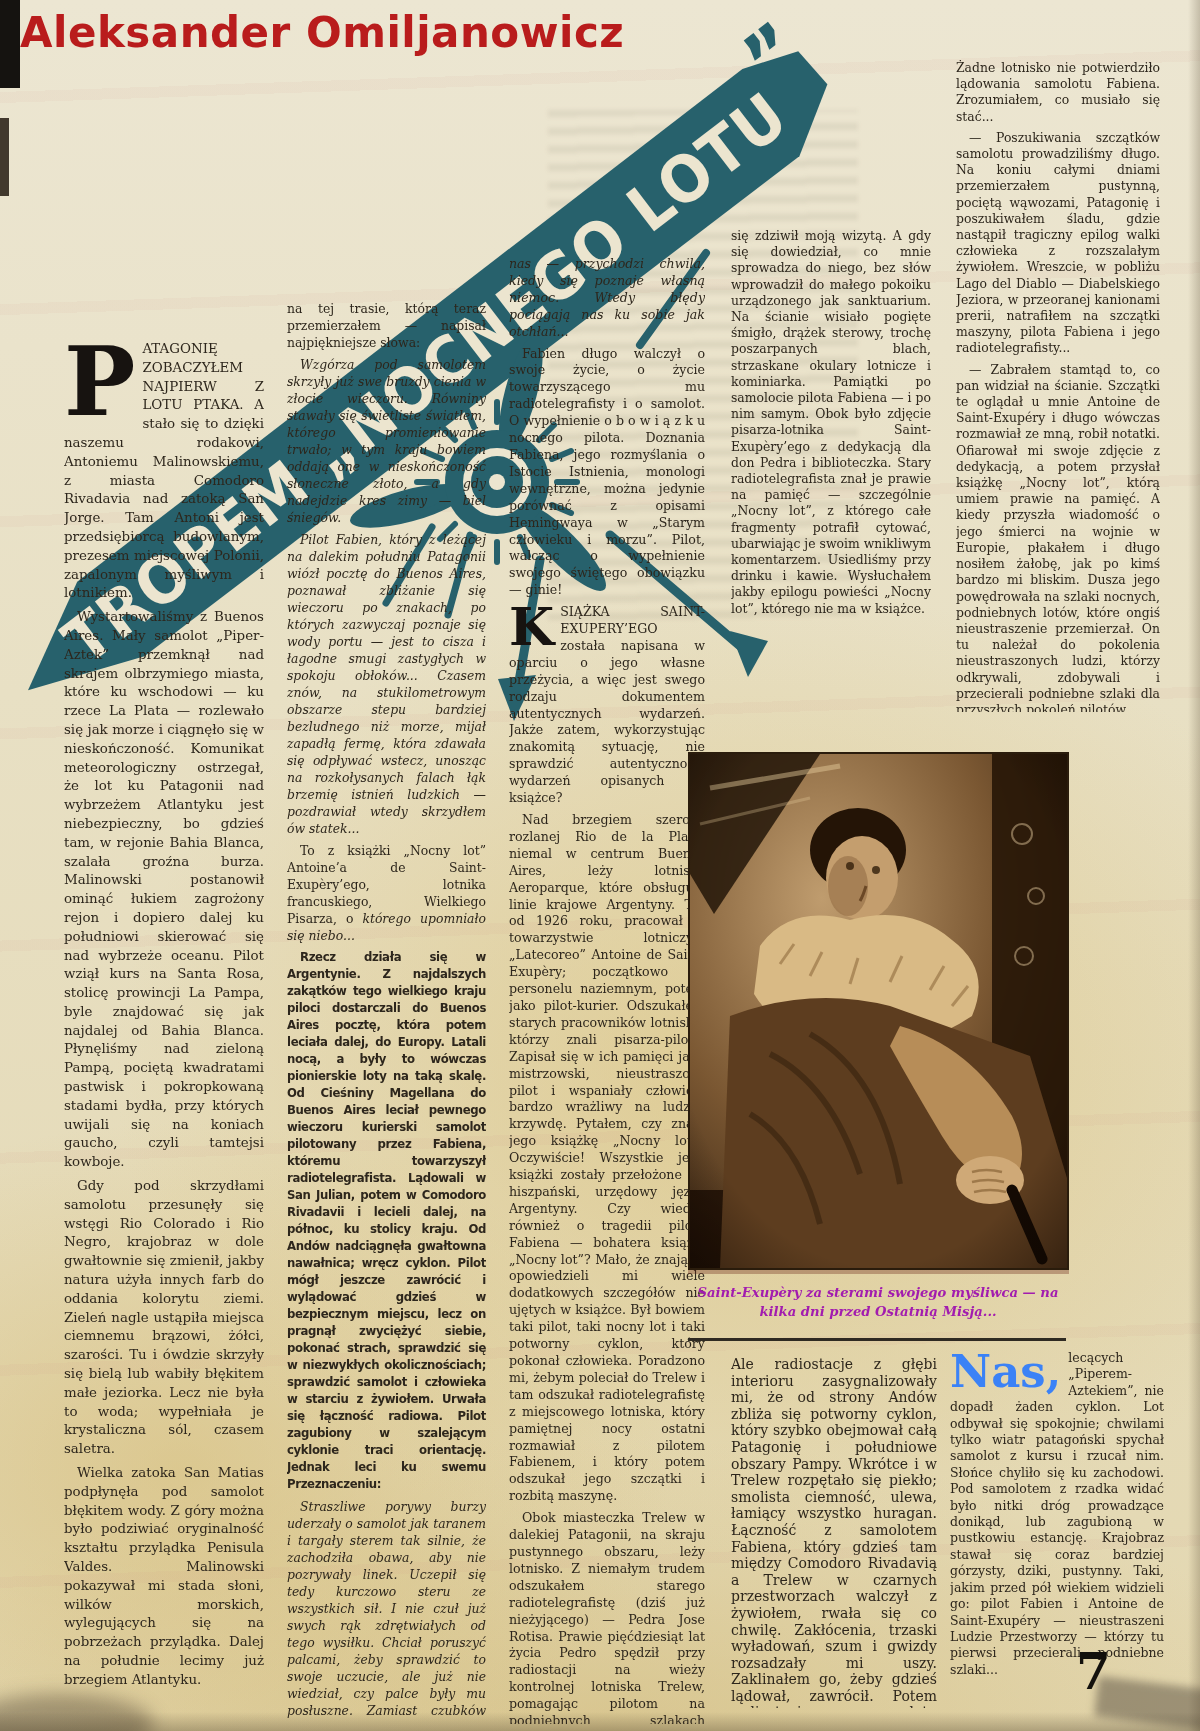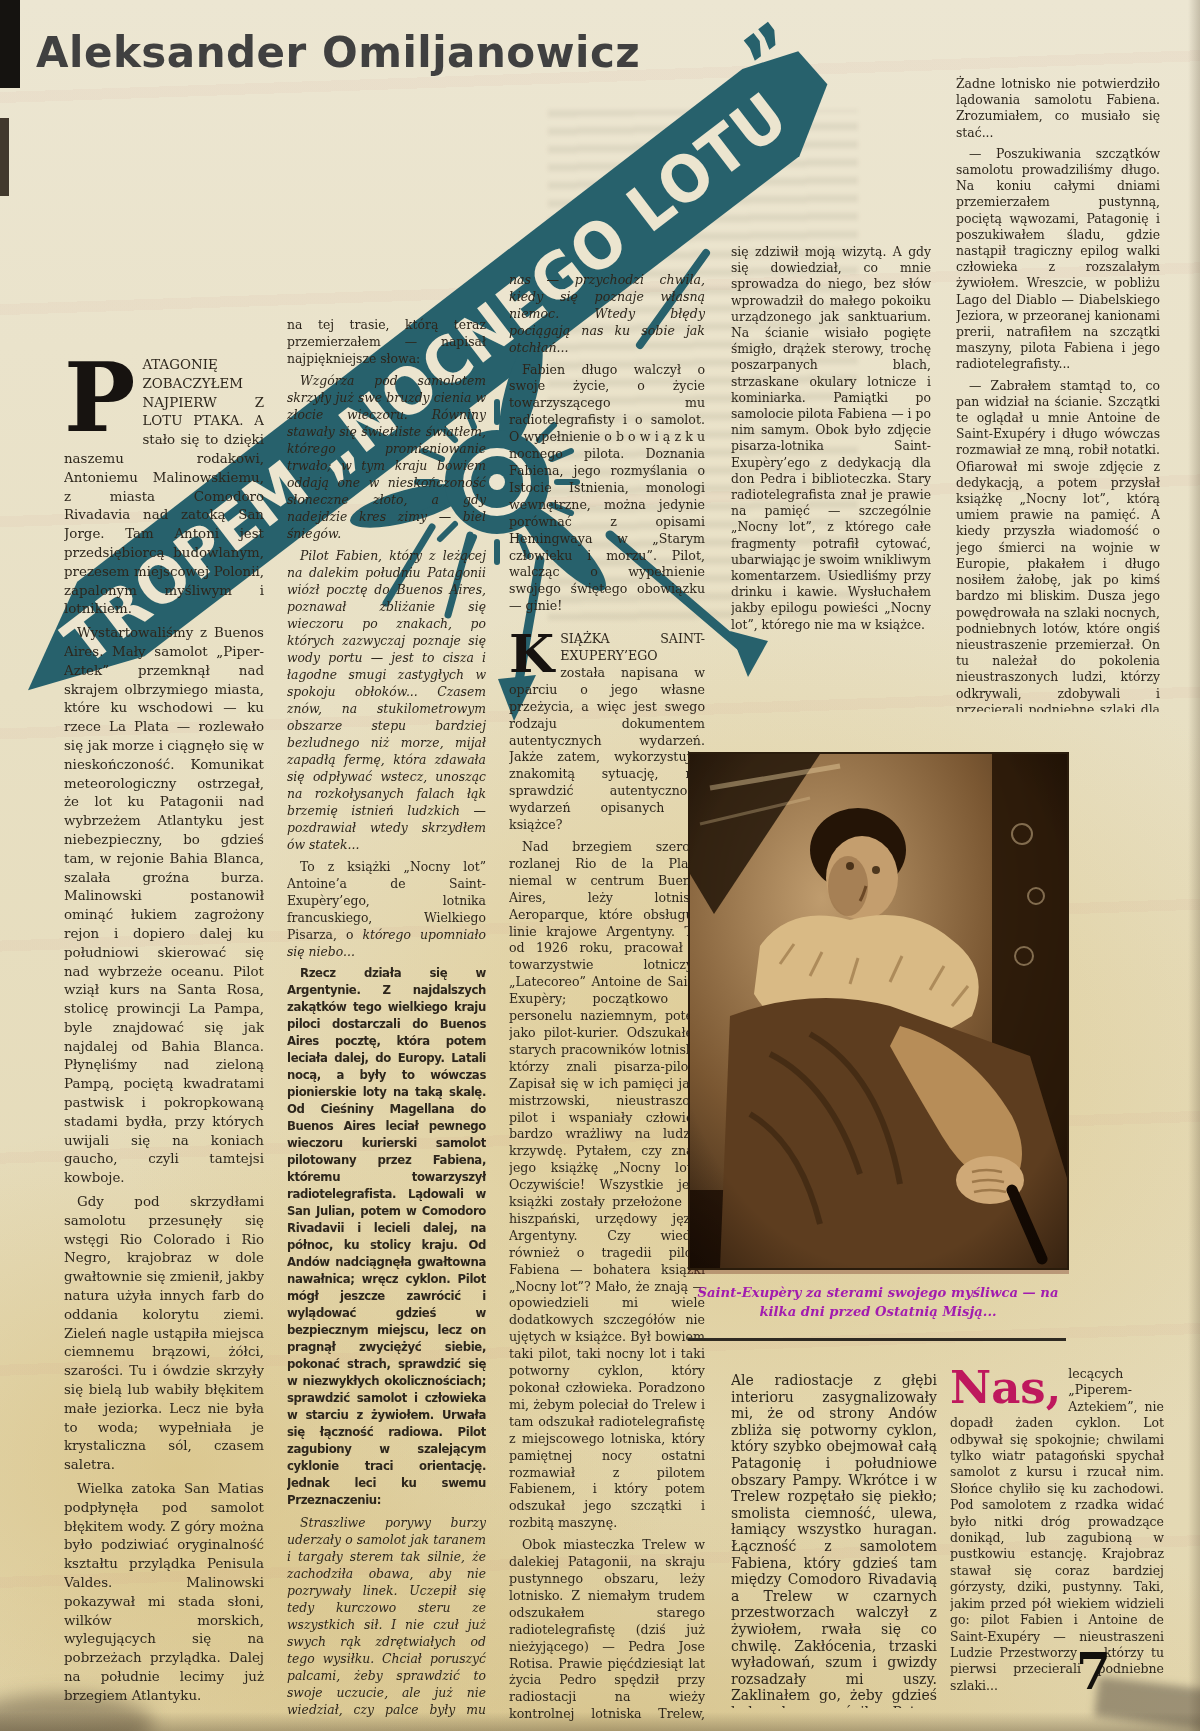--- a/index.html
+++ b/index.html
@@ -11,44 +11,44 @@
       radial-gradient(700px 500px at 15% 85%, rgba(208,178,98,0.45), transparent 70%),
       radial-gradient(1000px 420px at 50% 100%, rgba(198,168,88,0.38), transparent 70%),
       linear-gradient(180deg,#ece6d2 0%,#e8e0c4 40%,#e3d7b0 100%);
   }
   body::before{
     content:"";position:absolute;inset:0;pointer-events:none;
     background:repeating-linear-gradient(178deg, transparent 0 92px, rgba(205,140,130,0.07) 92px 103px, transparent 103px 212px);
   }
   .abs{position:absolute;}
   
-  .author{left:36px;top:8px;font-family:"DejaVu Sans",sans-serif;font-weight:bold;
-    font-size:42px;letter-spacing:0.5px;color:#404040;margin-top:20px;}
+  .author{left:20px;top:8px;font-family:"DejaVu Sans",sans-serif;font-weight:bold;
+    font-size:42px;letter-spacing:0.5px;color:#b91c1c;}
   
   .banner{left:0;top:15px;width:880px;height:762px;}
   .ghost{left:548px;top:110px;width:310px;height:510px;pointer-events:none;
     background:repeating-linear-gradient(179deg, rgba(110,100,80,0.10) 0 7px, transparent 7px 18px);
     filter:blur(2px);}
   
   .col{position:absolute;text-align:justify;overflow:hidden;hyphens:auto;}
   #c1{left:64px;top:340px;width:200px;height:1372px;font-size:13.4px;line-height:18.8px;}
   #c2{left:287px;top:300px;width:199px;height:1420px;font-size:12.4px;line-height:17px;}
   #c3{left:509px;top:256px;width:196px;height:1468px;font-size:12.6px;line-height:16.9px;}
   #c4{left:731px;top:228px;width:200px;height:532px;font-size:12.4px;line-height:16.2px;}
   #c5{left:956px;top:60px;width:204px;height:652px;font-size:12.4px;line-height:16.2px;}
   #bl{left:731px;top:1356px;width:206px;height:352px;font-size:14px;line-height:16.6px;}
   #br{left:950px;top:1350px;width:214px;height:362px;font-size:12.5px;line-height:16.4px;}
   .para{margin:0 0 5px 0;text-indent:13px;}
-  .noind{text-indent:0;margin-top:16px;}
+  .noind{text-indent:0;}
   .it{font-style:italic;}
   .sans{font-family:"DejaVu Sans",sans-serif;font-size:11.7px;font-weight:700;letter-spacing:-0.35px;}
   .dc{float:left;font-weight:bold;color:#171310;font-family:"DejaVu Serif",serif;}
   .dc1{font-size:95px;line-height:72px;padding:6px 7px 0 0;}
   .dc3{font-size:52px;line-height:40px;padding:3px 6px 0 0;}
-  .lead-nas{float:left;font-weight:bold;font-size:45px;line-height:40px;padding:2px 7px 0 0;color:#be185d;}
+  .lead-nas{float:left;font-weight:bold;font-size:45px;line-height:40px;padding:2px 7px 0 0;color:#3b82f6;}
   
   .photo{left:688px;top:752px;width:377px;height:514px;border:2px solid #2a1c0c;
     box-shadow:0 4px 0 rgba(110,40,25,.35);background:#6e4c2a;}
   .photo svg{display:block;width:100%;height:100%;}
   .caption{left:694px;top:1283px;width:368px;text-align:center;font-style:italic;
     font-weight:bold;font-size:13.2px;line-height:19px;color:#a21caf;}
   .rule{left:688px;top:1338px;width:378px;height:3px;background:#2f2a22;}
   
   .pagenum{left:1076px;top:1642px;font-size:50px;font-weight:bold;color:#12100c;}
   .mark1{left:0;top:0;width:20px;height:88px;background:#151310;}

